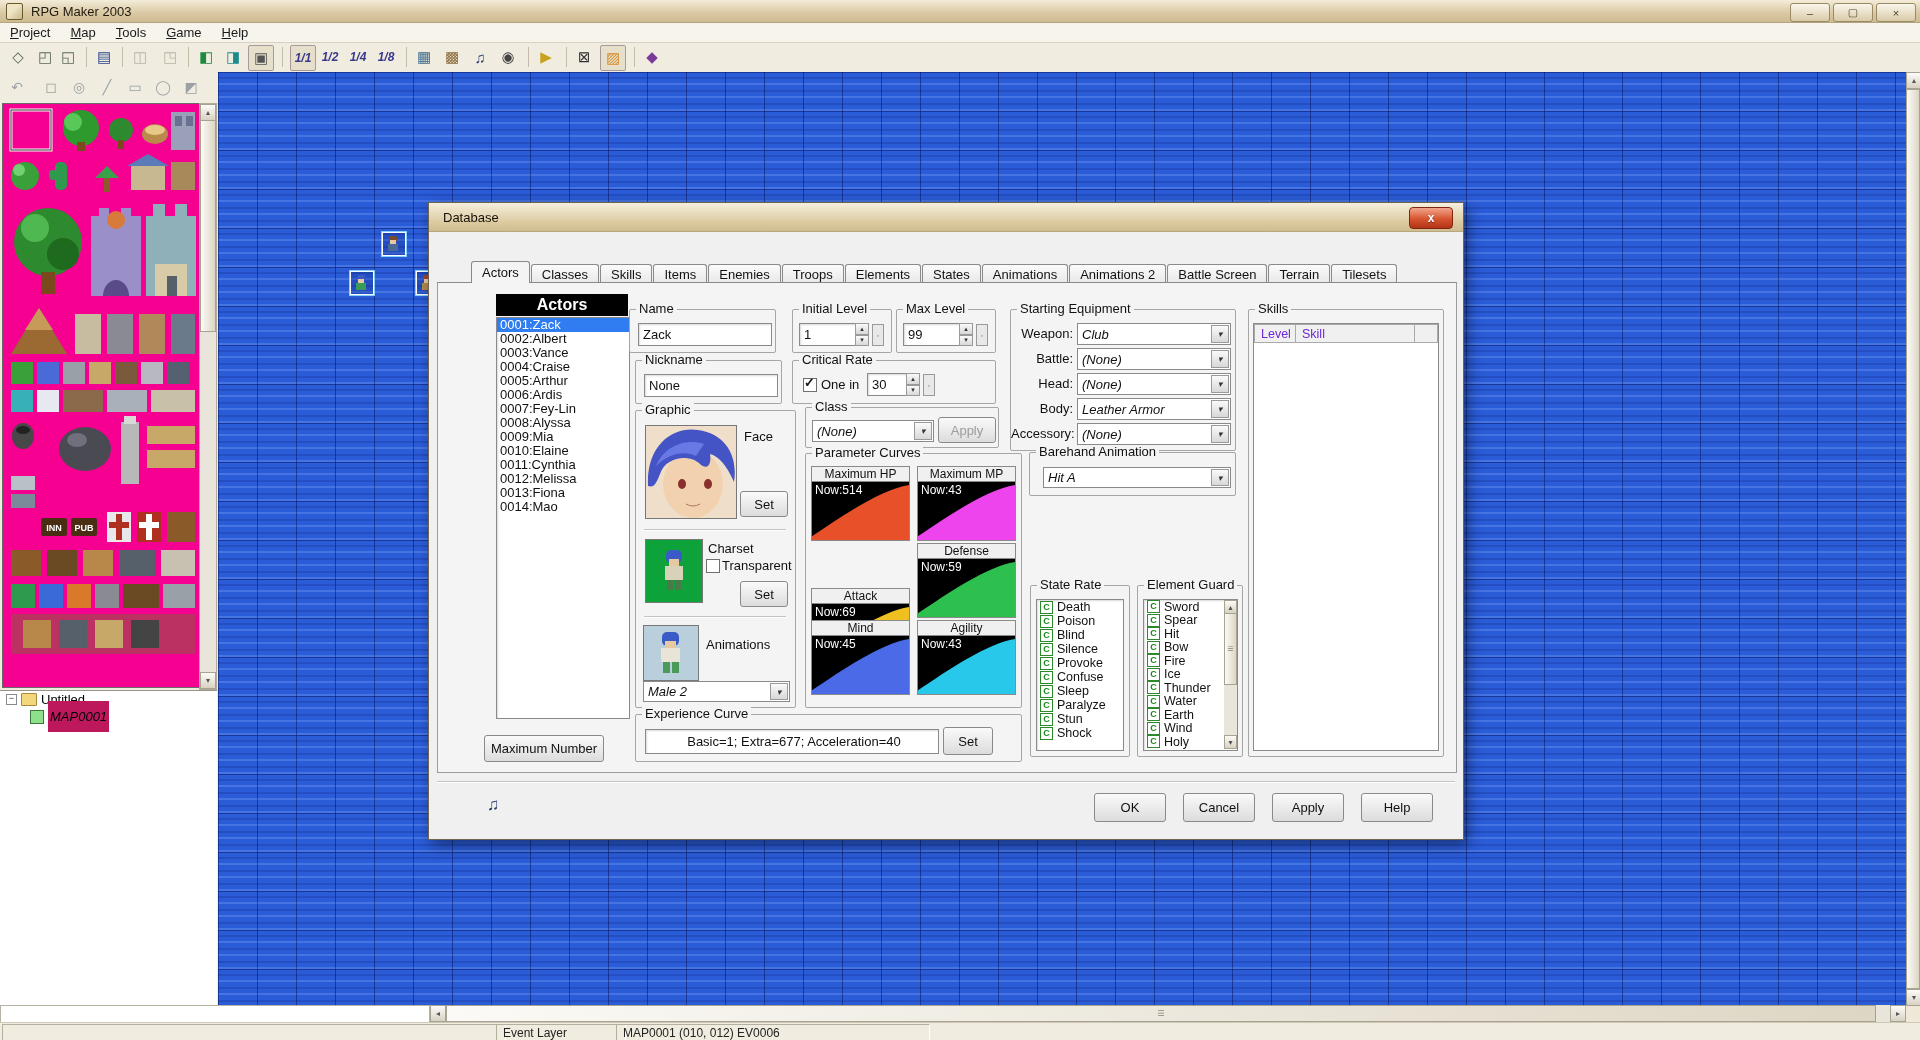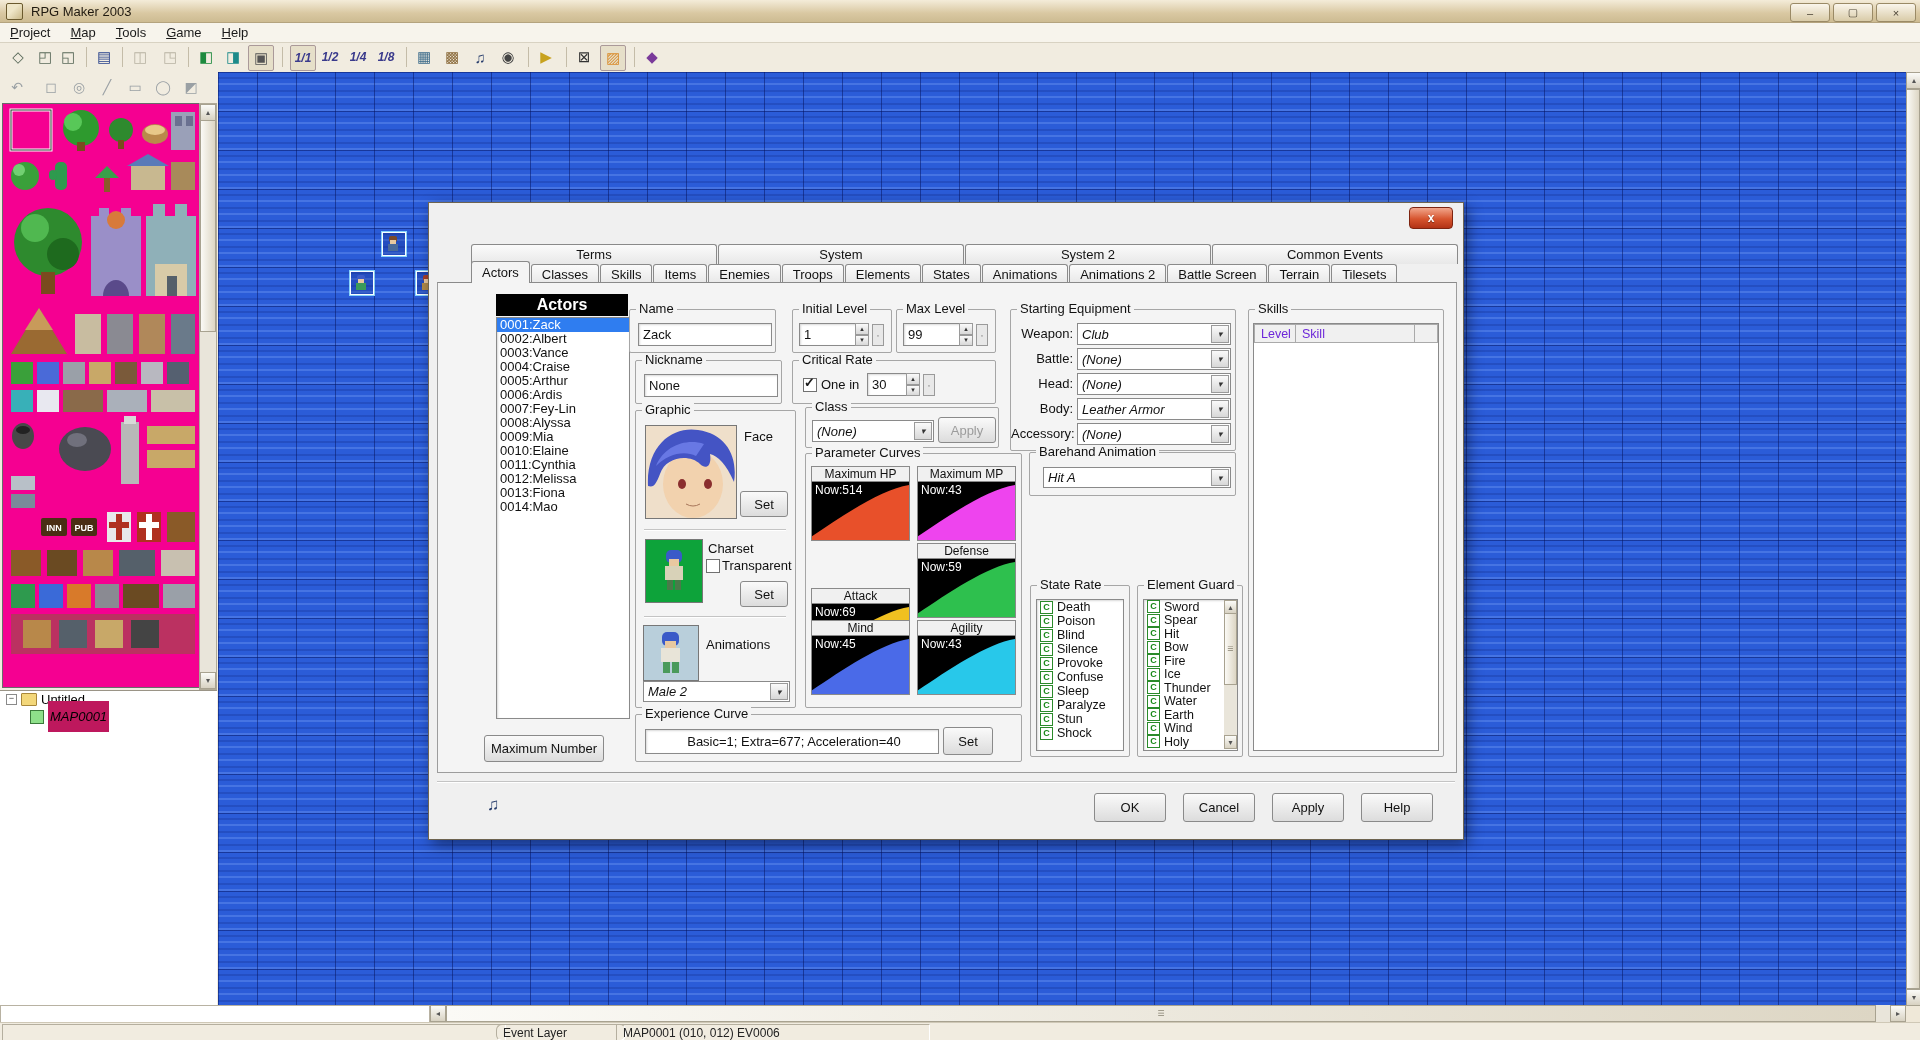--- a/index.html
+++ b/index.html
@@ -339,33 +339,30 @@
 </div>
 <div class="abs" id="hs-whitebox"></div>
 <div class="abs" style="left:430px; top:1005px; width:1476px; height:17px; background:#e9e5da;">
   <div class="sbtn" style="left:0; top:0; height:15px;">◂</div>
   <div class="sthumb" style="left:16px; top:0; width:1428px; height:15px; display:flex; align-items:center; justify-content:center; font-size:8px; color:#8a8474;">☰</div>
   <div class="sbtn" style="left:1460px; top:0; height:15px;">▸</div>
 </div>
 
 <div class="abs" id="statusbar">
   <div class="seg" style="left:2px; width:490px;"></div>
-  <div class="seg" style="left:496px; width:116px;border-radius:6px;">Event Layer</div>
+  <div class="seg" style="left:496px; width:116px;">Event Layer</div>
   <div class="seg" style="left:616px; width:300px;">MAP0001 (010, 012) EV0006</div>
 </div>
 
 <div class="abs" id="dialog">
+  <div class="abs" id="dlg-title">
+    <span>Database</span>
+  </div>
   <div class="abs" id="dlg-close">x</div>
 
-  <div class="tabrow" style="left:42px; top:41px; width:988px;">
-    <div class="tab toprow">Terms</div>
-    <div class="tab toprow">System</div>
-    <div class="tab toprow">System 2</div>
-    <div class="tab toprow">Common Events</div>
-  </div>
   <div class="tabrow" style="left:42px; top:61px; width:988px;">
     <div class="tab mainrow active">Actors</div>
     <div class="tab mainrow">Classes</div>
     <div class="tab mainrow">Skills</div>
     <div class="tab mainrow">Items</div>
     <div class="tab mainrow">Enemies</div>
     <div class="tab mainrow">Troops</div>
     <div class="tab mainrow">Elements</div>
     <div class="tab mainrow">States</div>
     <div class="tab mainrow">Animations</div>

